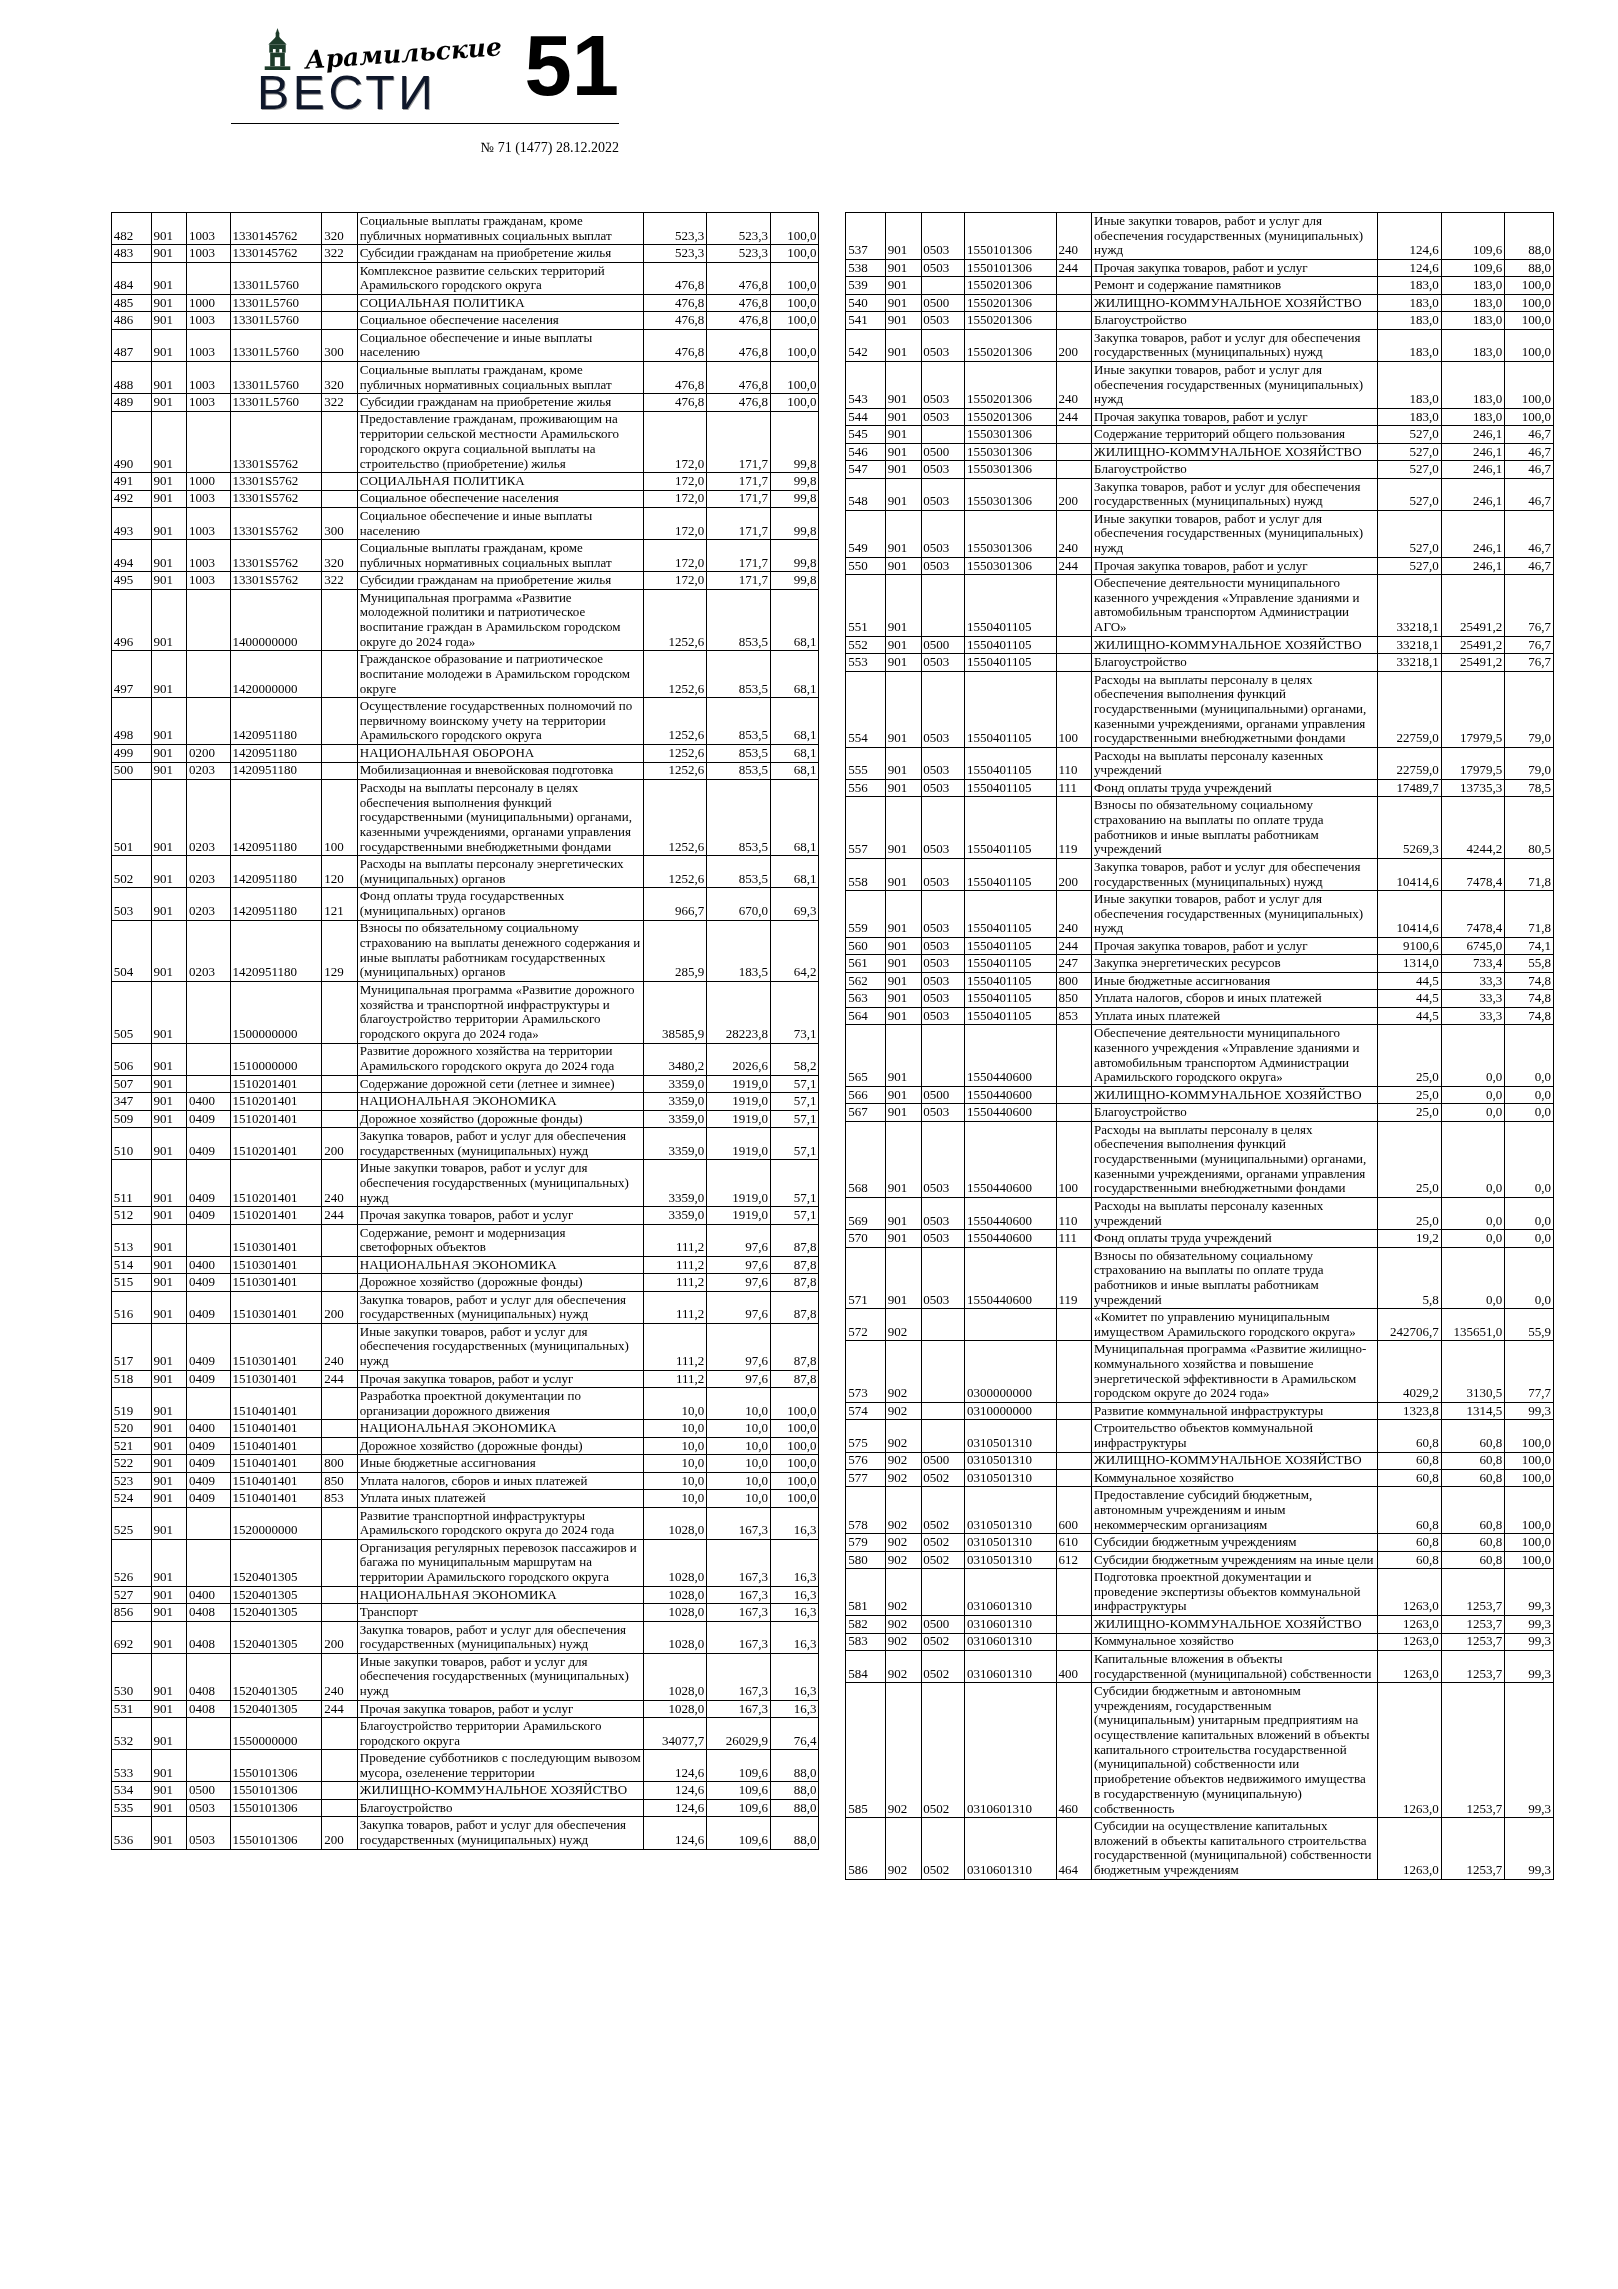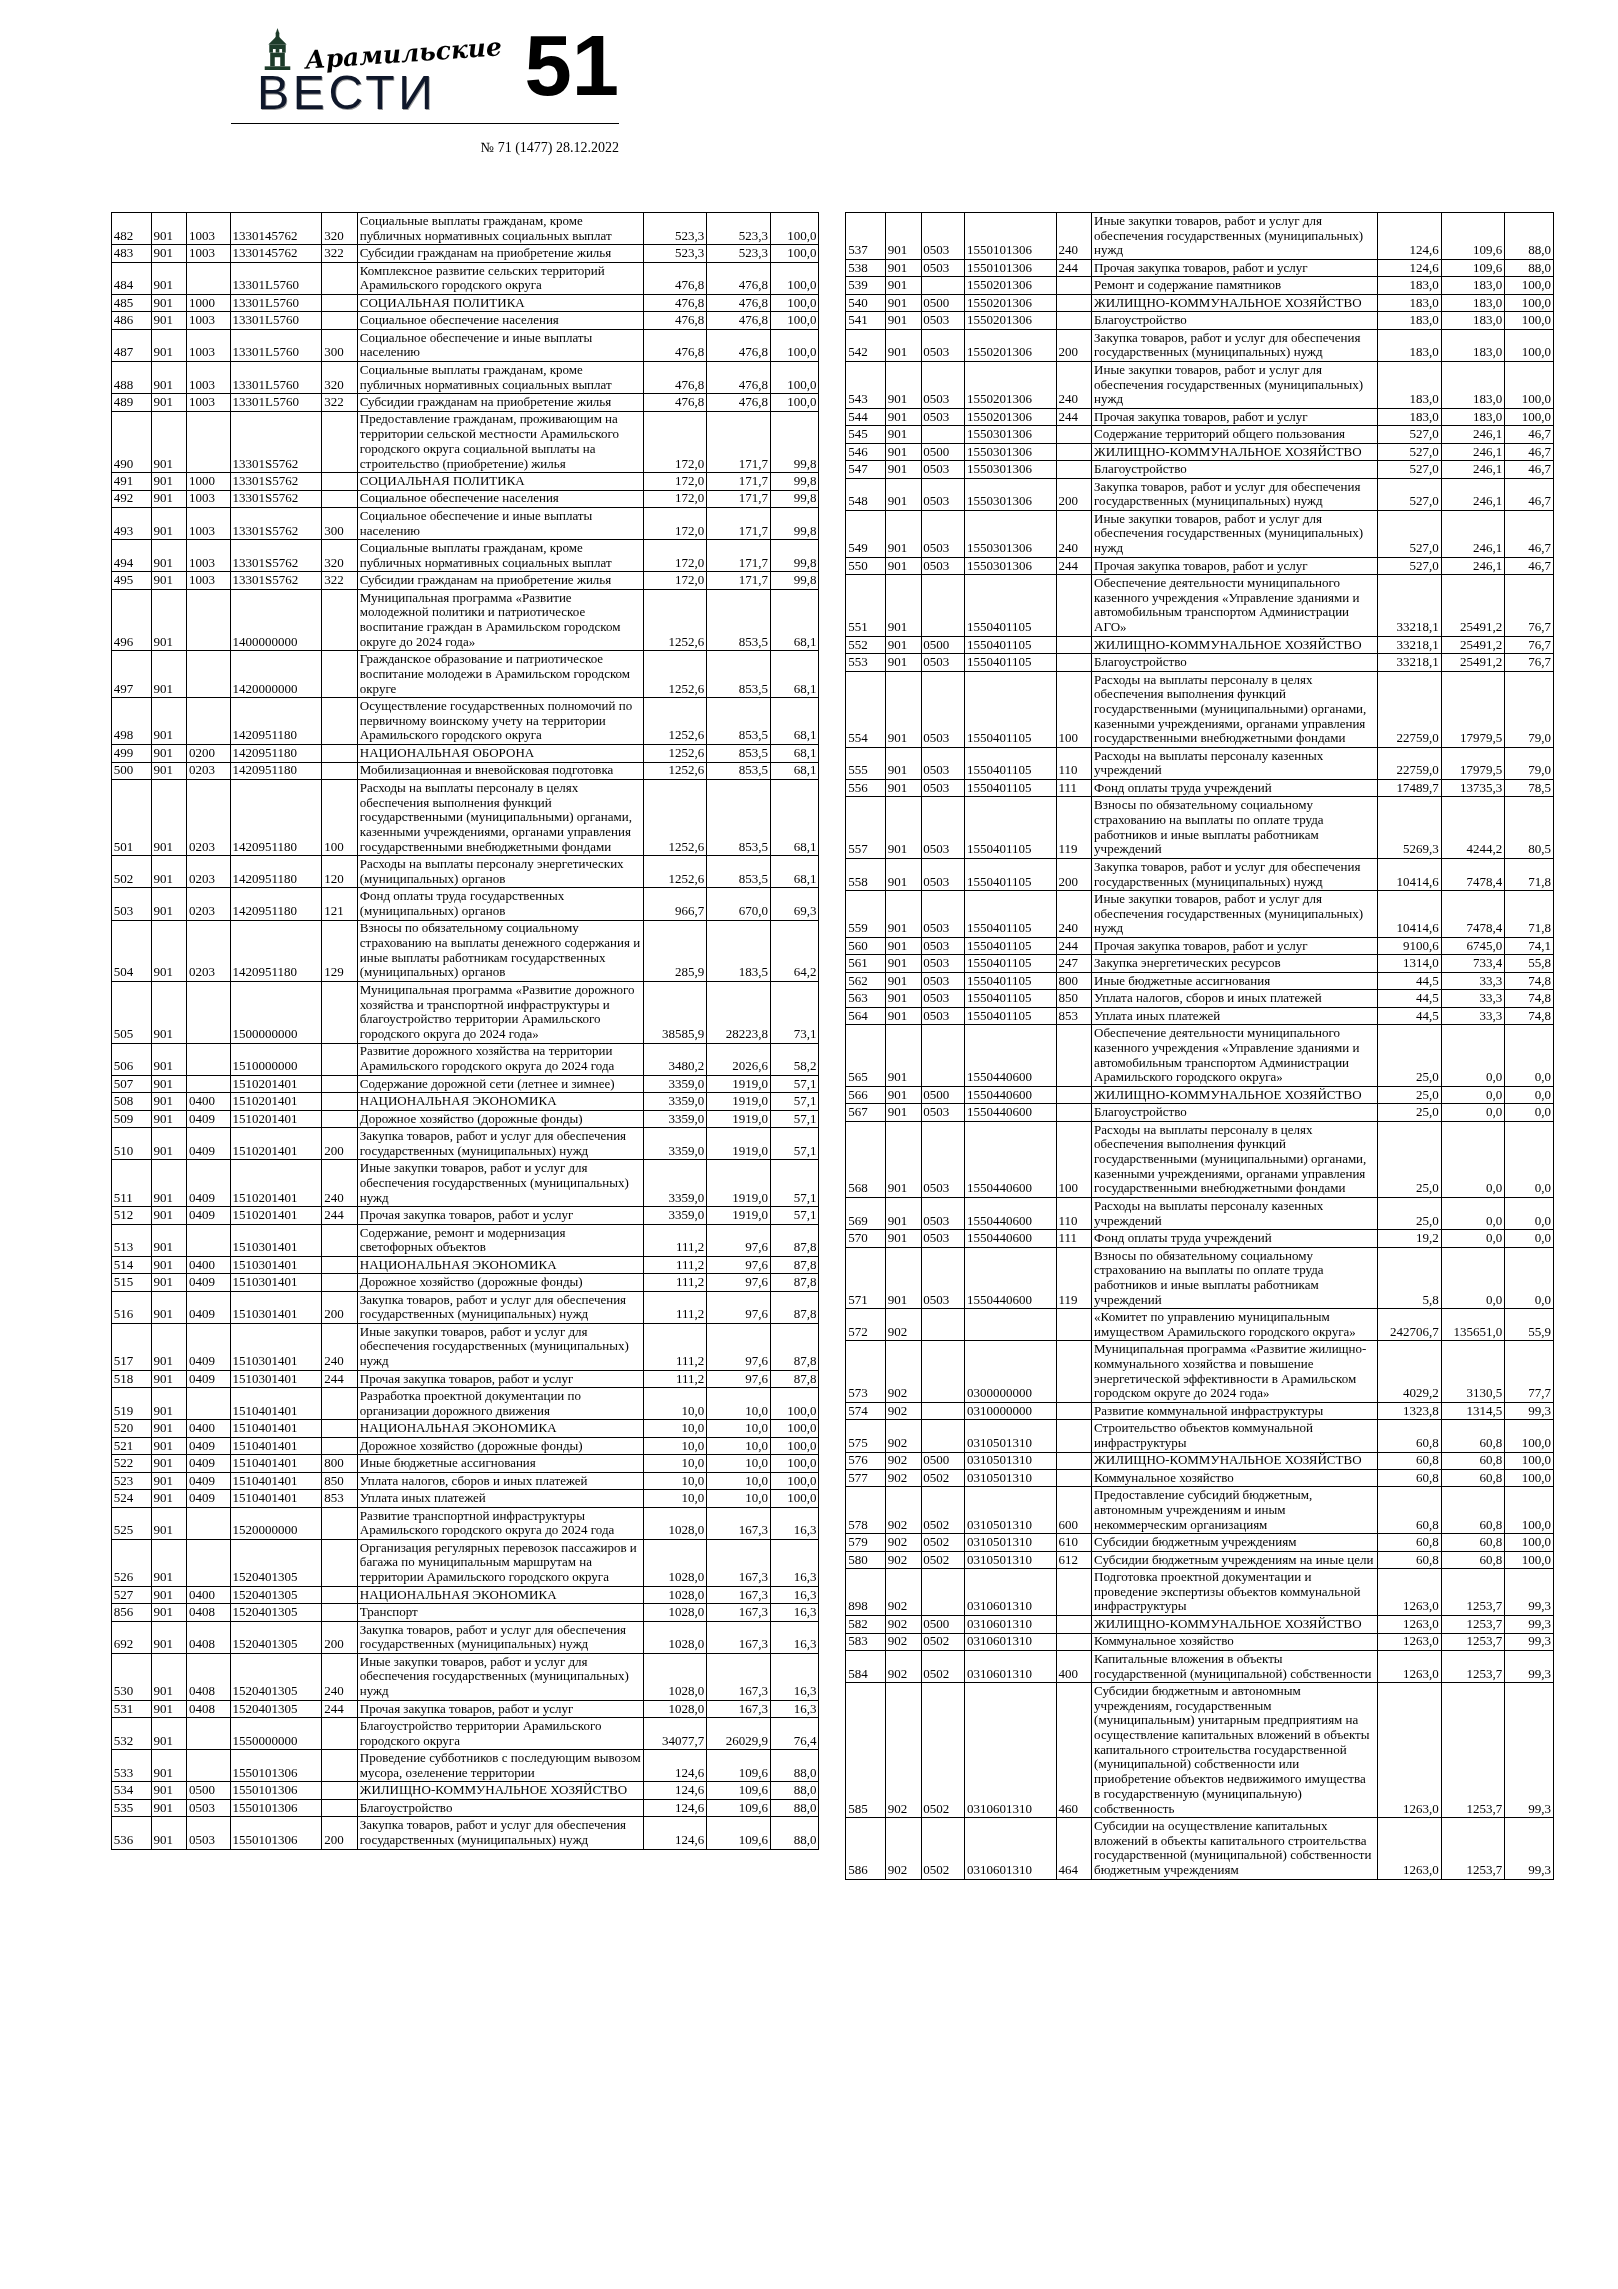--- a/index.html
+++ b/index.html
@@ -418,21 +418,21 @@
           <td class="c-adm">901</td>
           <td class="c-sec"></td>
           <td class="c-code">1510201401</td>
           <td class="c-vid"></td>
           <td class="c-name">Содержание дорожной сети (летнее и зимнее)</td>
           <td class="c-val">3359,0</td>
           <td class="c-val">1919,0</td>
           <td class="c-pct">57,1</td>
         </tr>
         <tr>
-          <td class="c-rownum">508</td>
+          <td class="c-rownum">347</td>
           <td class="c-adm">901</td>
           <td class="c-sec">0400</td>
           <td class="c-code">1510201401</td>
           <td class="c-vid"></td>
           <td class="c-name">НАЦИОНАЛЬНАЯ ЭКОНОМИКА</td>
           <td class="c-val">3359,0</td>
           <td class="c-val">1919,0</td>
           <td class="c-pct">57,1</td>
         </tr>
         <tr>
@@ -1225,21 +1225,21 @@
           <td class="c-adm">902</td>
           <td class="c-sec">0502</td>
           <td class="c-code">0310501310</td>
           <td class="c-vid">612</td>
           <td class="c-name">Субсидии бюджетным учреждениям на иные цели</td>
           <td class="c-val">60,8</td>
           <td class="c-val">60,8</td>
           <td class="c-pct">100,0</td>
         </tr>
         <tr>
-          <td class="c-rownum">898</td>
+          <td class="c-rownum">581</td>
           <td class="c-adm">902</td>
           <td class="c-sec"></td>
           <td class="c-code">0310601310</td>
           <td class="c-vid"></td>
           <td class="c-name">Подготовка проектной документации и проведение экспертизы объектов коммунальной инфраструктуры</td>
           <td class="c-val">1263,0</td>
           <td class="c-val">1253,7</td>
           <td class="c-pct">99,3</td>
         </tr>
         <tr>

